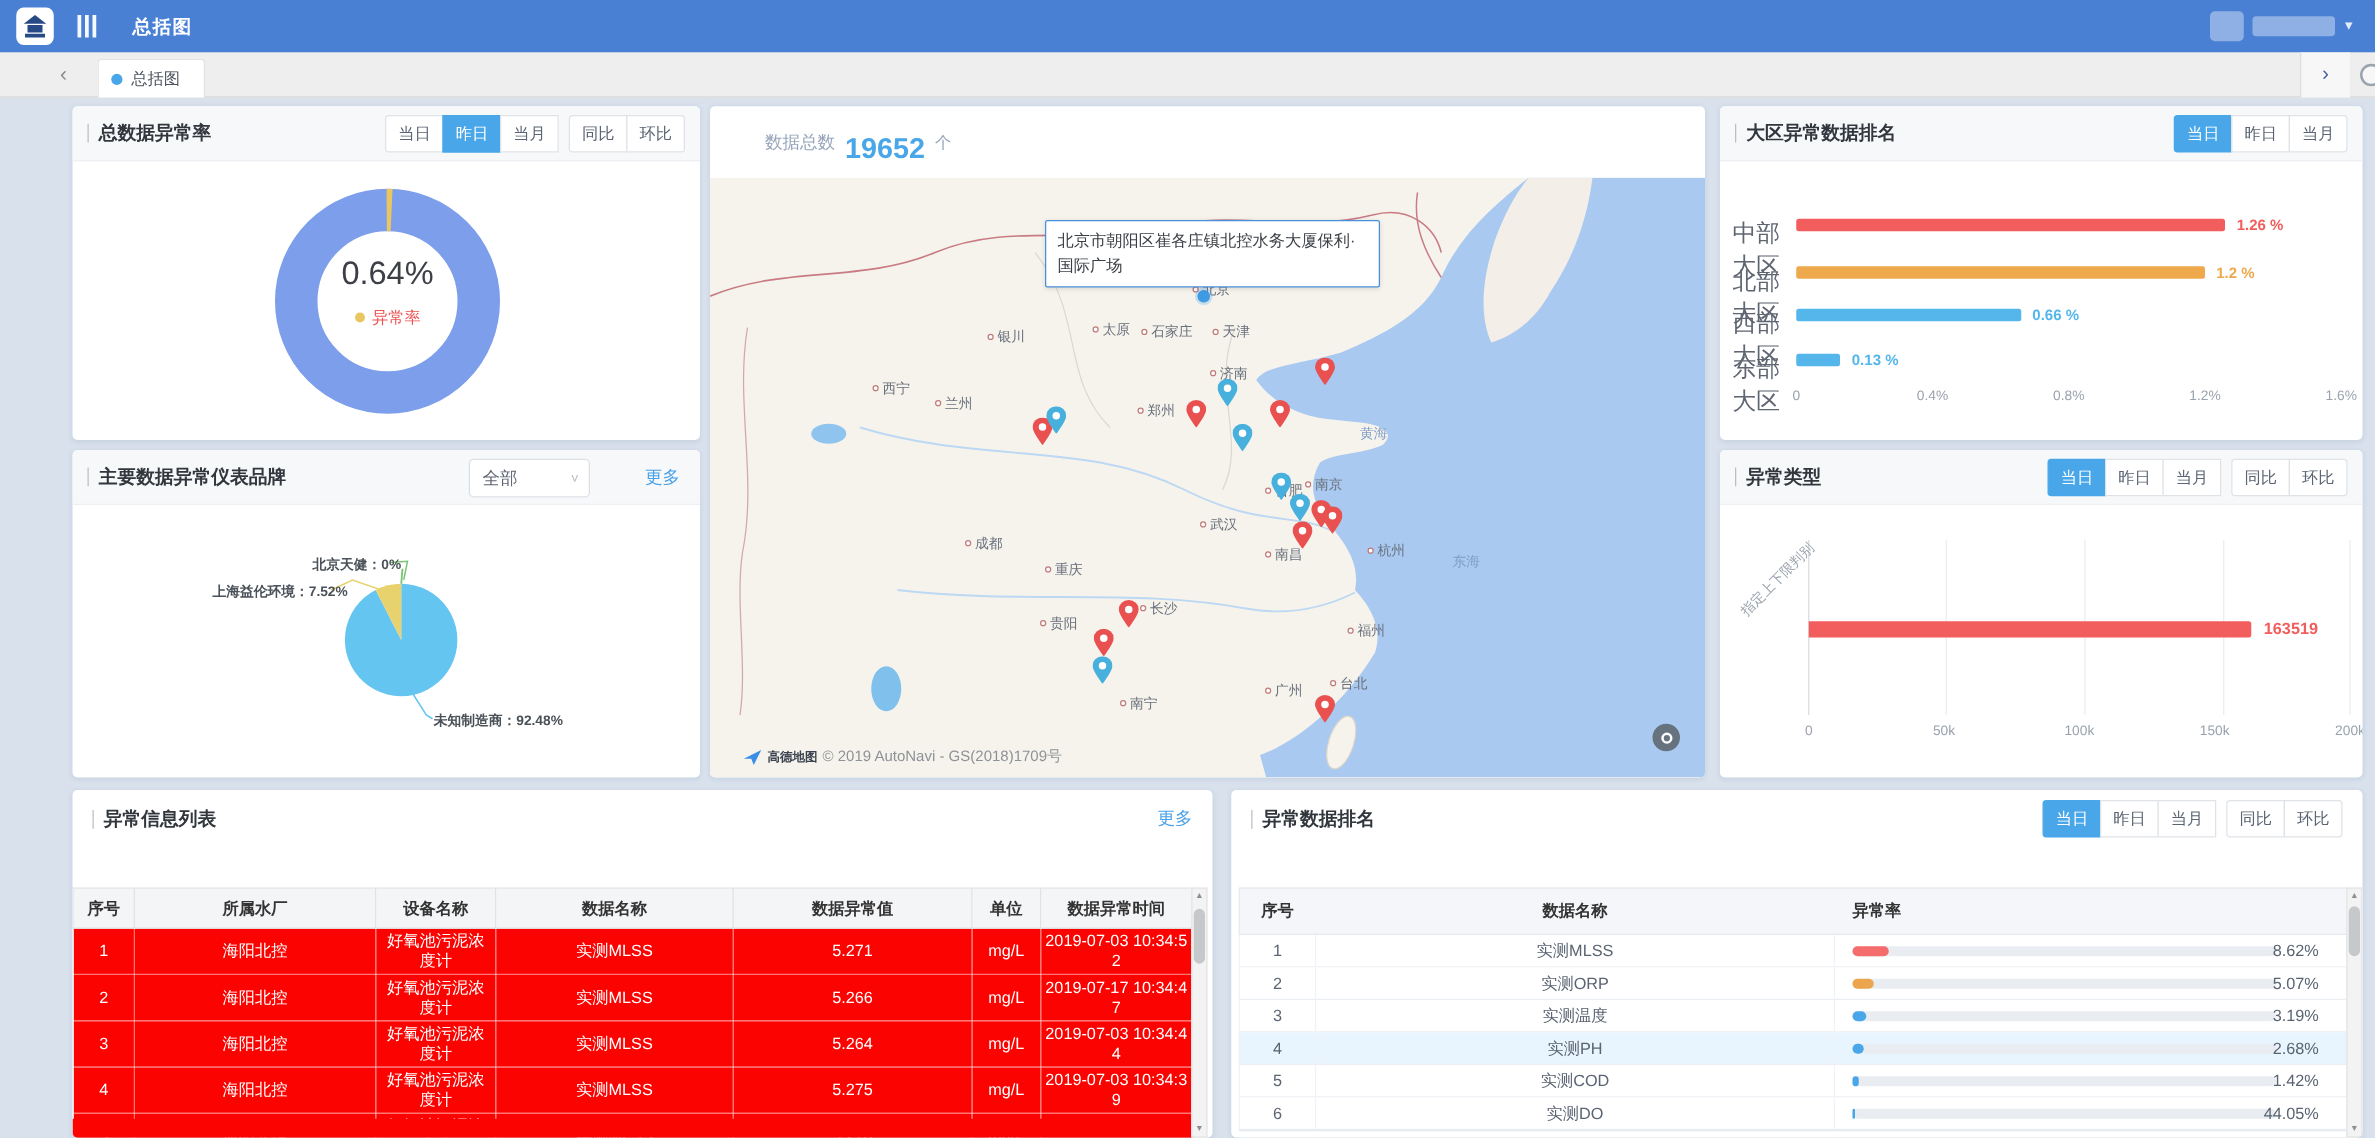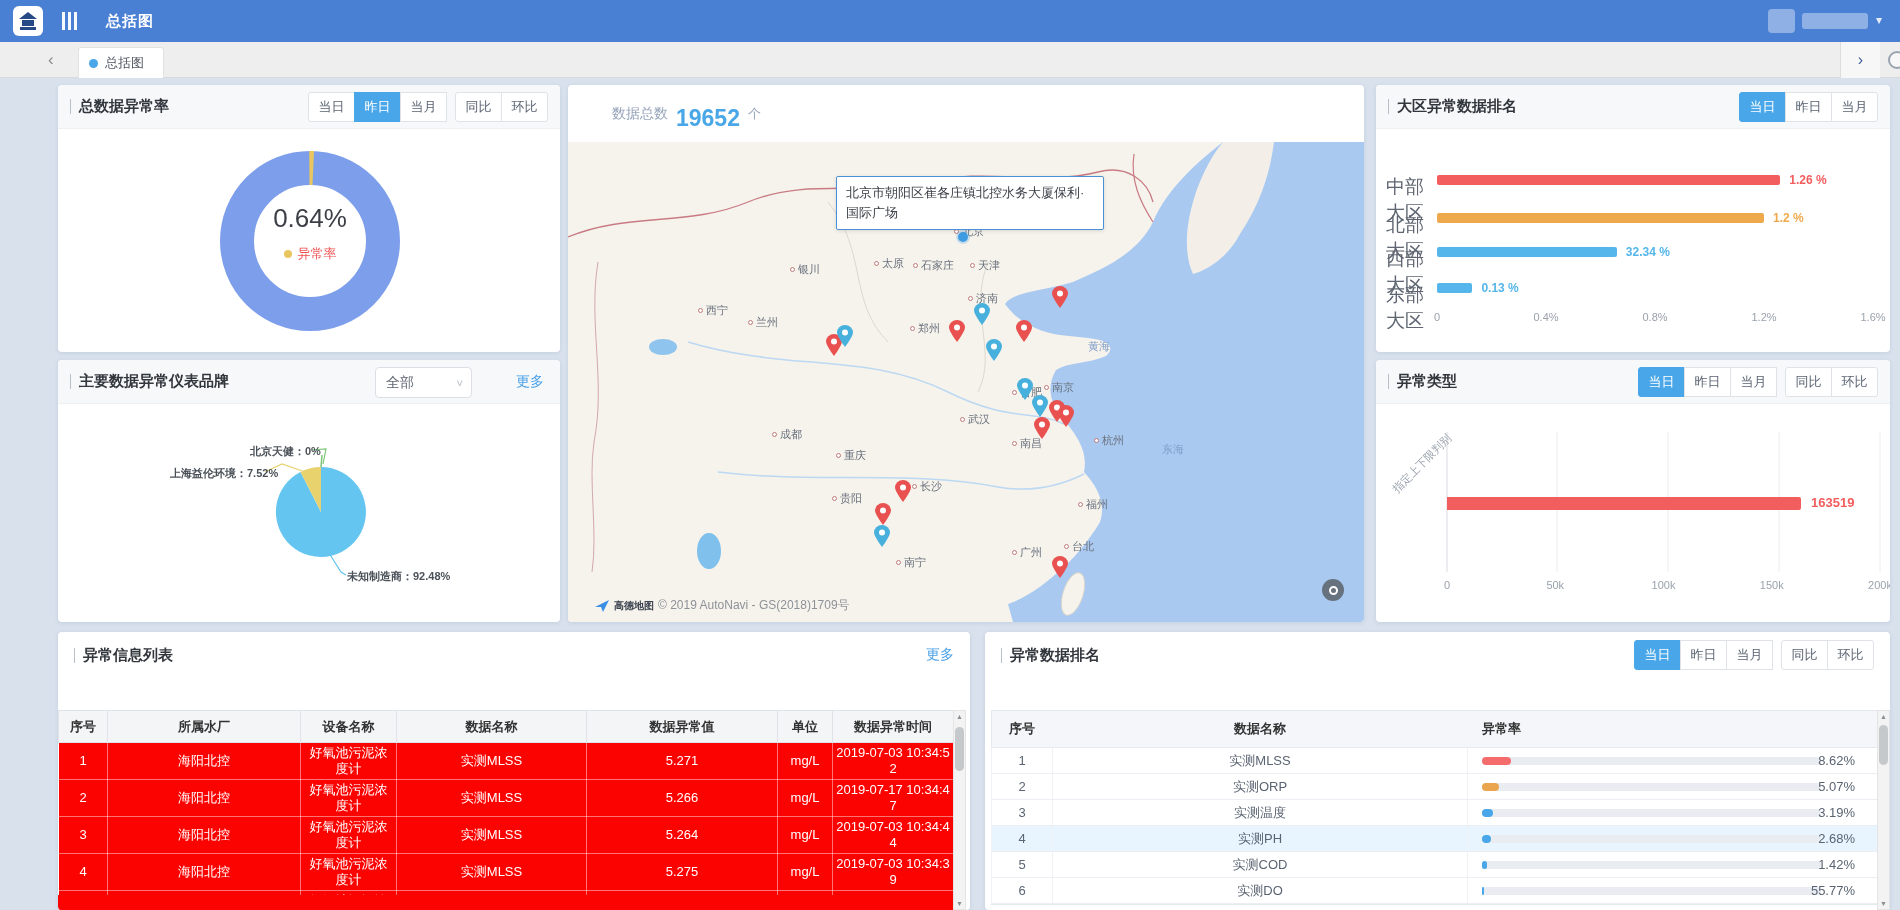--- a/index.html
+++ b/index.html
@@ -391,21 +391,21 @@
   </div>
   <div id="region-body">
       <div class="rbar-label" style="left: 10px; top: 89px;">中部大区</div>
       <div class="rbar" style="left: 61px; top: 90px; width: 343.35px; background: rgb(242, 93, 93);"></div>
       <div class="rbar-val" style="left: 413.35px; top: 88px; color: rgb(242, 93, 93);">1.26 %</div>
       <div class="rbar-label" style="left: 10px; top: 127px;">北部大区</div>
       <div class="rbar" style="left: 61px; top: 128px; width: 327px; background: rgb(239, 169, 77);"></div>
       <div class="rbar-val" style="left: 397px; top: 126px; color: rgb(239, 169, 77);">1.2 %</div>
       <div class="rbar-label" style="left: 10px; top: 161px;">西部大区</div>
       <div class="rbar" style="left: 61px; top: 162px; width: 179.85px; background: rgb(84, 182, 234);"></div>
-      <div class="rbar-val" style="left: 249.85px; top: 160px; color: rgb(84, 182, 234);">32.34 %</div>
+      <div class="rbar-val" style="left: 249.85px; top: 160px; color: rgb(84, 182, 234);">0.66 %</div>
       <div class="rbar-label" style="left: 10px; top: 197px;">东部大区</div>
       <div class="rbar" style="left: 61px; top: 198px; width: 35.425px; background: rgb(84, 182, 234);"></div>
       <div class="rbar-val" style="left: 105.425px; top: 196px; color: rgb(84, 182, 234);">0.13 %</div>
       <div class="axis-tick" style="left: 61px; top: 226px;">0</div>
       <div class="axis-tick" style="left: 170px; top: 226px;">0.4%</div>
       <div class="axis-tick" style="left: 279px; top: 226px;">0.8%</div>
       <div class="axis-tick" style="left: 388px; top: 226px;">1.2%</div>
       <div class="axis-tick" style="left: 497px; top: 226px;">1.6%</div>
     </div>
 </div>
@@ -581,21 +581,21 @@
           <div class="rank-fill" style="width: 4.8138px; background: rgb(73, 167, 233);"></div>
         </div>
         <div class="rank-val">1.42%</div>
       </div>
       <div class="rank-row" style="top: 246px; position: absolute;">
         <div class="rank-no">6</div>
         <div class="rank-name">实测DO</div>
         <div class="rank-track">
           <div class="rank-fill" style="width: 2.4069px; background: rgb(73, 167, 233);"></div>
         </div>
-        <div class="rank-val">55.77%</div>
+        <div class="rank-val">44.05%</div>
       </div>
     </div>
   <div id="rank-partial"></div>
   <div class="vscroll" style="left:892px;top:78px;height:200px;">
     <span class="arr" style="top:2px;">▲</span>
     <div class="thumb" style="top:14px;height:40px;"></div>
     <span class="arr" style="bottom:2px;">▼</span>
   </div>
 </div>
 

